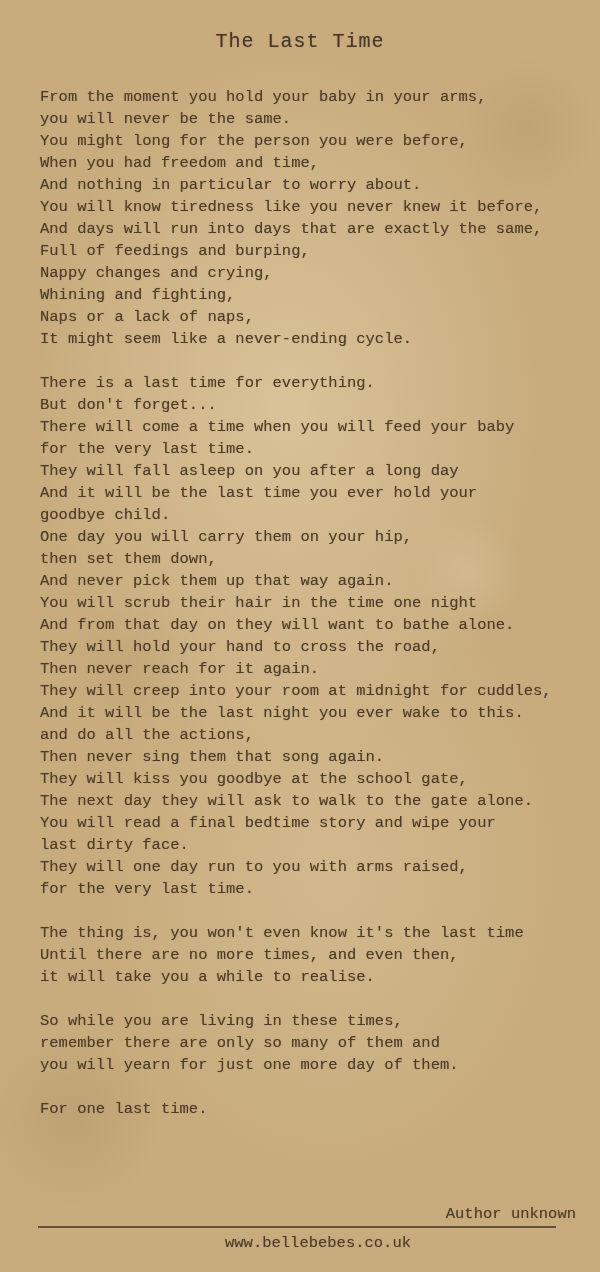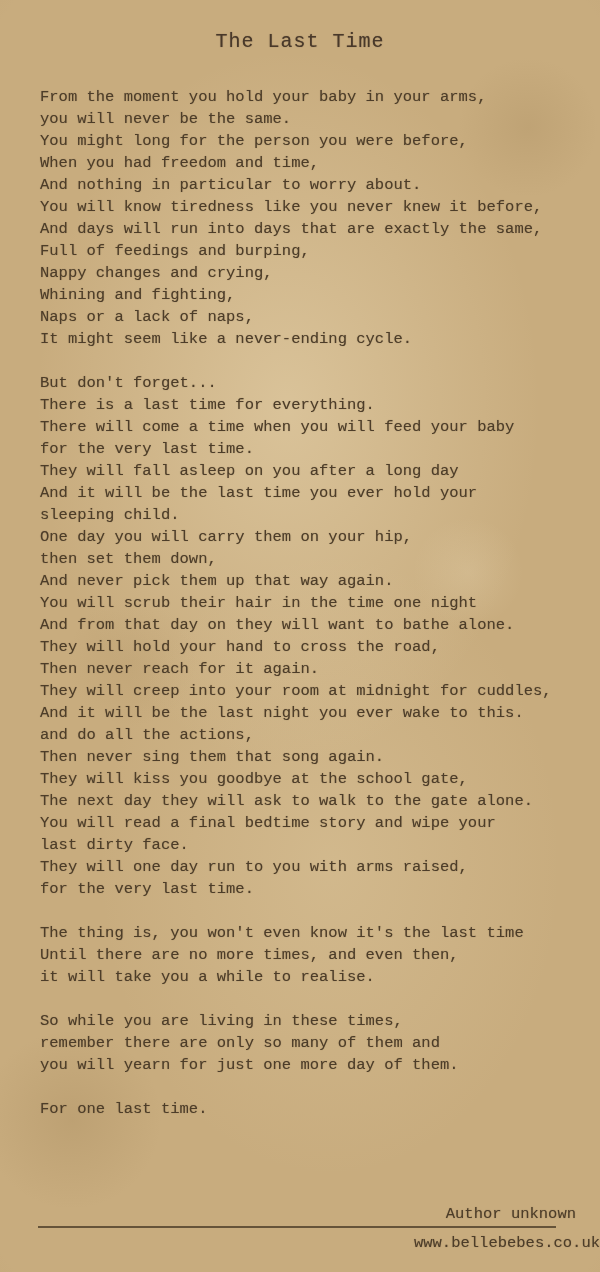--- a/index.html
+++ b/index.html
@@ -63,21 +63,21 @@
     font-size: 15.5px;
     line-height: 20px;
   }
   .rule {
     border: none;
     border-top: 2px solid #53432d;
     margin: 2px 44px 6px 38px;
     opacity: 0.85;
   }
   .website {
-    text-align: right;
+    text-align: center;
     font-size: 15.5px;
     margin-left: 36px;
   }
 </style>
 </head>
 <body>
 
 <div class="sheet">
   <div class="title">The Last Time</div>
 
@@ -90,27 +90,27 @@
         <div class="line">And nothing in particular to worry about.</div>
         <div class="line">You will know tiredness like you never knew it before,</div>
         <div class="line">And days will run into days that are exactly the same,</div>
         <div class="line">Full of feedings and burping,</div>
         <div class="line">Nappy changes and crying,</div>
         <div class="line">Whining and fighting,</div>
         <div class="line">Naps or a lack of naps,</div>
         <div class="line">It might seem like a never-ending cycle.</div>
       </div>
       <div class="stanza">
+        <div class="line">There is a last time for everything.</div>
         <div class="line">But don't forget...</div>
-        <div class="line">There is a last time for everything.</div>
         <div class="line">There will come a time when you will feed your baby</div>
         <div class="line">for the very last time.</div>
         <div class="line">They will fall asleep on you after a long day</div>
         <div class="line">And it will be the last time you ever hold your</div>
-        <div class="line">sleeping child.</div>
+        <div class="line">goodbye child.</div>
         <div class="line">One day you will carry them on your hip,</div>
         <div class="line">then set them down,</div>
         <div class="line">And never pick them up that way again.</div>
         <div class="line">You will scrub their hair in the time one night</div>
         <div class="line">And from that day on they will want to bathe alone.</div>
         <div class="line">They will hold your hand to cross the road,</div>
         <div class="line">Then never reach for it again.</div>
         <div class="line">They will creep into your room at midnight for cuddles,</div>
         <div class="line">And it will be the last night you ever wake to this.</div>
         <div class="line">and do all the actions,</div>

